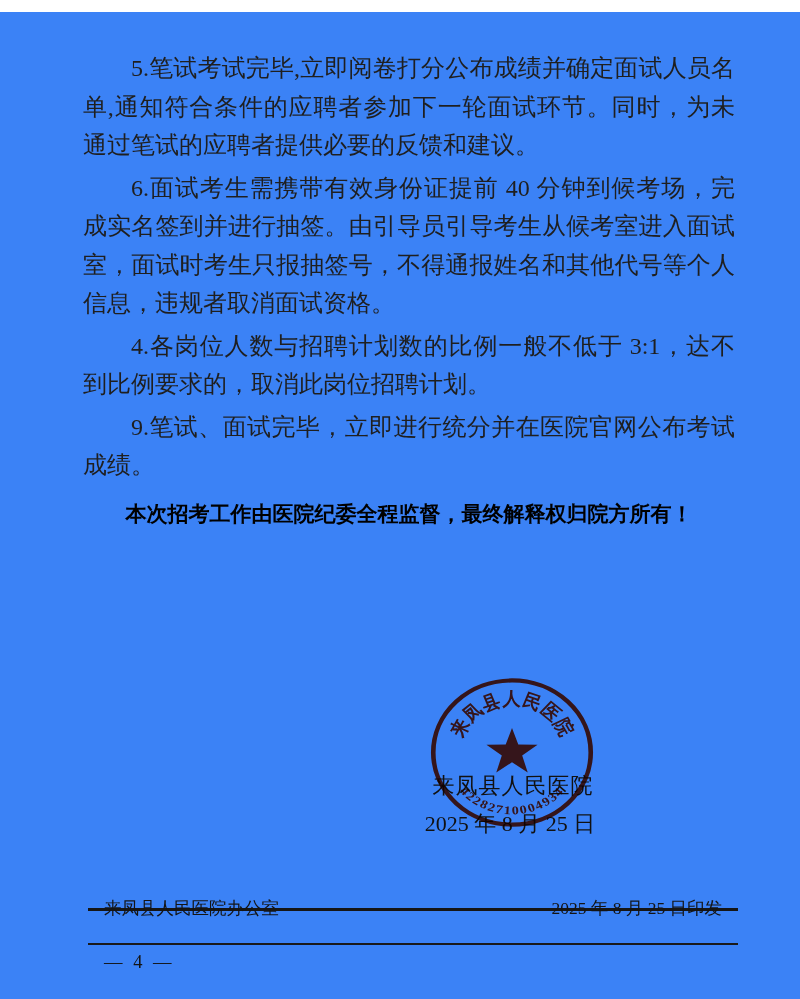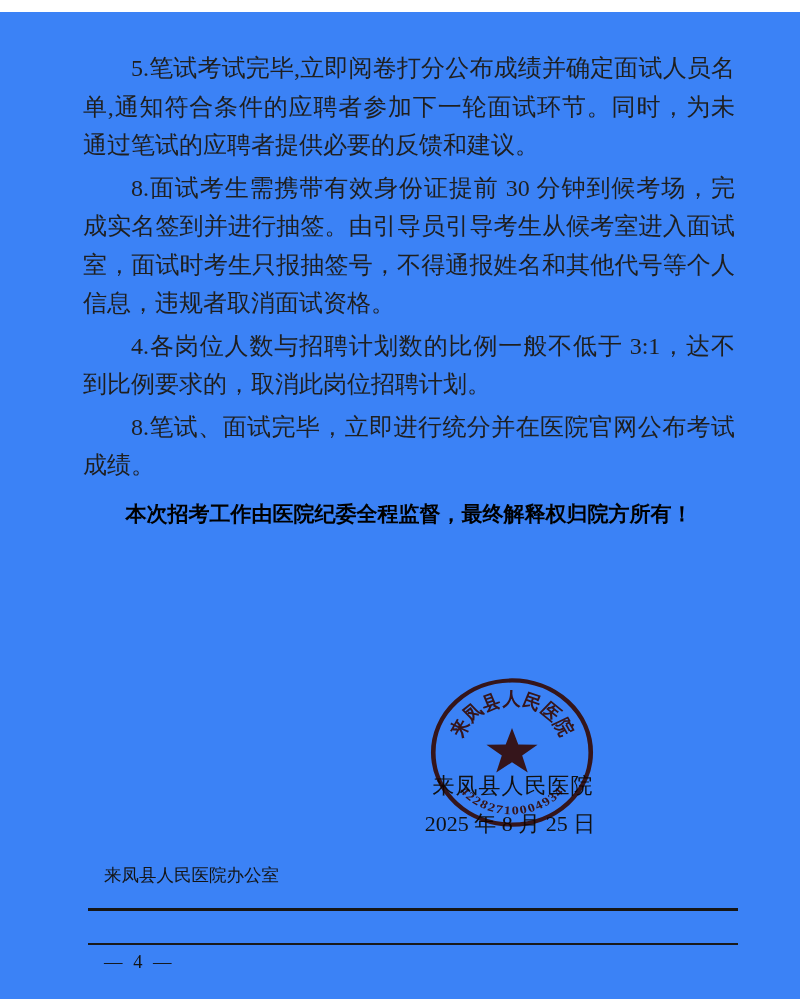--- a/index.html
+++ b/index.html
@@ -77,21 +77,21 @@
     position:absolute;
     left:88px;
     top:896px;
     width:650px;
     height:3px;
     background:#161616;
   }
   .footer-row{
     position:absolute;
     left:88px;
-    top:851px;
+    top:884px;
     width:634px;
     display:flex;
     justify-content:space-between;
     align-items:baseline;
     font-size:17.5px;
     color:#141414;
   }
   .footer-office{padding-left:16px;}
   .footer-rule-bottom{
     position:absolute;
@@ -110,23 +110,23 @@
     color:#141414;
   }
 </style>
 </head>
 <body>
 
 <div class="page">
 
   <div class="content">
     <p class="para">5.笔试考试完毕,立即阅卷打分公布成绩并确定面试人员名单,通知符合条件的应聘者参加下一轮面试环节。同时，为未通过笔试的应聘者提供必要的反馈和建议。</p>
-    <p class="para">8.面试考生需携带有效身份证提前 30 分钟到候考场，完成实名签到并进行抽签。由引导员引导考生从候考室进入面试室，面试时考生只报抽签号，不得通报姓名和其他代号等个人信息，违规者取消面试资格。</p>
+    <p class="para">6.面试考生需携带有效身份证提前 40 分钟到候考场，完成实名签到并进行抽签。由引导员引导考生从候考室进入面试室，面试时考生只报抽签号，不得通报姓名和其他代号等个人信息，违规者取消面试资格。</p>
     <p class="para">4.各岗位人数与招聘计划数的比例一般不低于 3:1，达不到比例要求的，取消此岗位招聘计划。</p>
-    <p class="para">8.笔试、面试完毕，立即进行统分并在医院官网公布考试成绩。</p>
+    <p class="para">9.笔试、面试完毕，立即进行统分并在医院官网公布考试成绩。</p>
     <p class="emphasis">本次招考工作由医院纪委全程监督，最终解释权归院方所有！</p>
   </div>
 
   <div class="sig-org">来凤县人民医院</div>
   <div class="sig-date">2025 年 8 月 25 日</div>
 
   <svg class="seal" viewBox="0 0 190 190" preserveAspectRatio="none" xmlns="http://www.w3.org/2000/svg">
     <defs>
       <path id="sealTopArc" d="M 40.9 80.5 A 56 56 0 0 1 149.1 80.5" fill="none"></path>
       <path id="sealBottomArc" d="M 35.2 136.9 A 73 73 0 0 0 154.8 136.9" fill="none"></path>
@@ -137,17 +137,18 @@
       <textPath href="#sealTopArc" startOffset="50%" text-anchor="middle" textLength="142" lengthAdjust="spacingAndGlyphs">来凤县人民医院</textPath>
     </text>
     <text font-size="14" letter-spacing="1.5" fill="#e5291c">
       <textPath href="#sealBottomArc" startOffset="50%" text-anchor="middle" textLength="130" lengthAdjust="spacingAndGlyphs">42282710004934</textPath>
     </text>
   </svg>
 
   <div class="footer-rule-top"></div>
   <div class="footer-row">
     <span class="footer-office">来凤县人民医院办公室</span>
+    <span class="footer-issued">2025 年 8 月 25 日印发</span>
   </div>
   <div class="footer-rule-bottom"></div>
   <div class="page-number">— 4 —</div>
 
 </div>
 
 </body></html>

